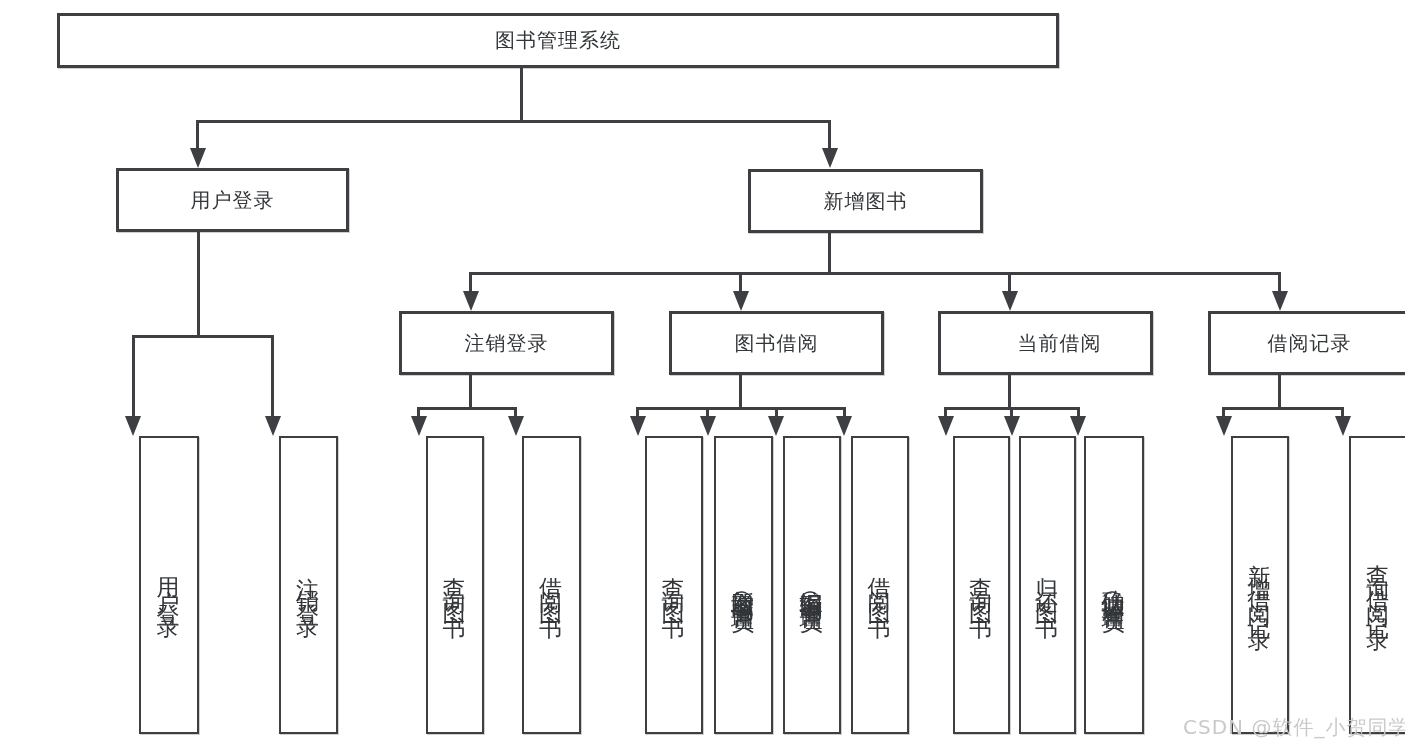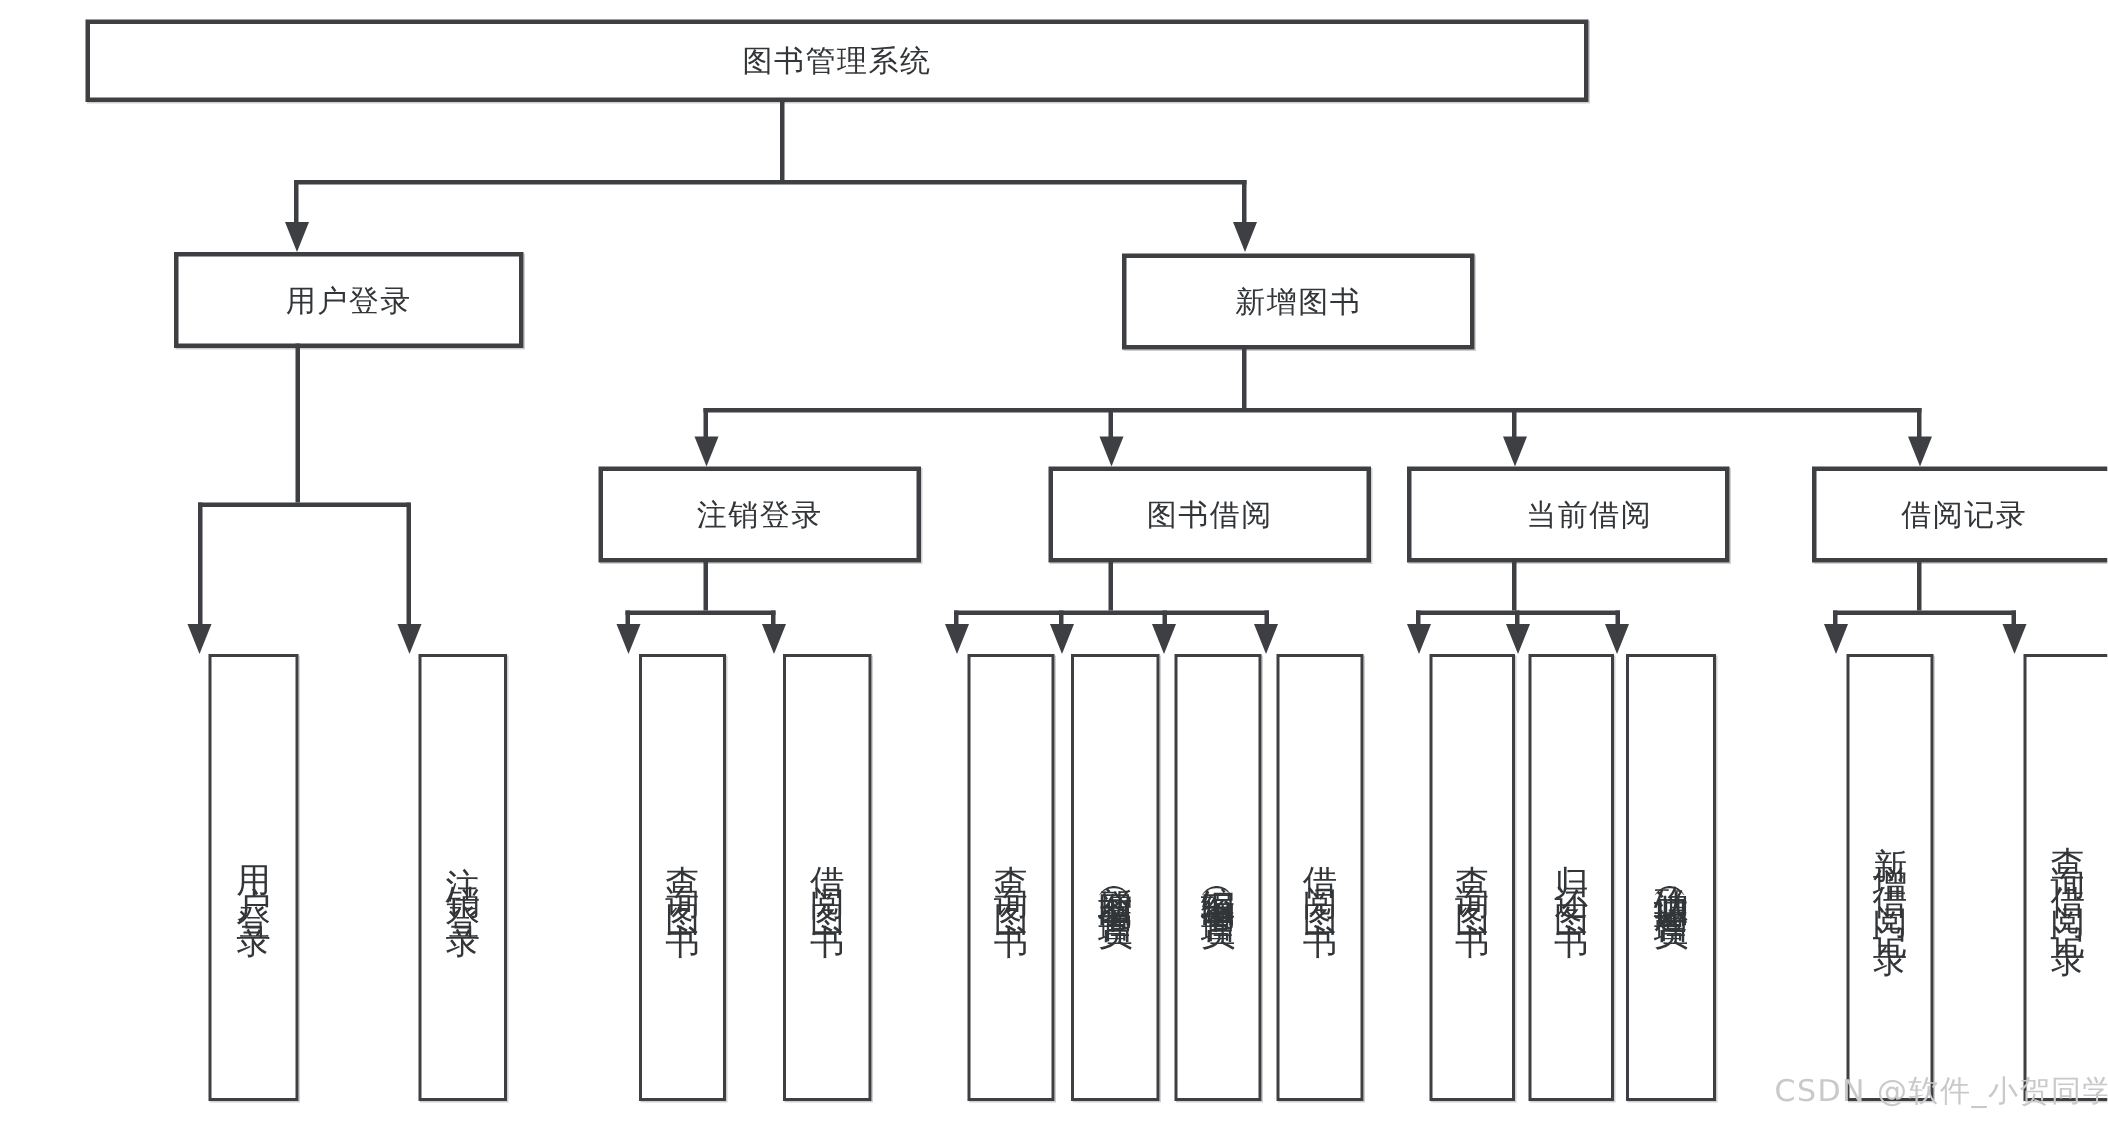--- a/index.html
+++ b/index.html
@@ -67,21 +67,21 @@
 <div id="stage">
 
   <div class="box hlabel" style="left:21px;top:13px;width:1002px;height:55px;">图书管理系统</div>
 
   <div class="box hlabel" style="left:80px;top:168px;width:233px;height:64px;">用户登录</div>
 
   <div class="box hlabel" style="left:712px;top:169px;width:235px;height:64px;">新增图书</div>
 
   <div class="box hlabel" style="left:363px;top:311px;width:215px;height:64px;">注销登录</div>
 
-  <div class="box hlabel" style="left:663px;top:311px;width:215px;height:64px;">图书借阅</div>
+  <div class="box hlabel" style="left:633px;top:311px;width:215px;height:64px;">图书借阅</div>
 
   <div class="box hlabel" style="left:902px;top:311px;width:215px;height:64px;padding-left:28px;">当前借阅</div>
 
   <div class="box hlabel" style="left:1172px;top:311px;width:203px;height:64px;">借阅记录</div>
 
   <div class="box leaf" style="left:103px;top:436px;width:60px;height:298px;">用户登录</div>
   <div class="box leaf" style="left:243px;top:436px;width:59px;height:298px;">注销登录</div>
 
   <div class="box leaf" style="left:390px;top:436px;width:58px;height:298px;">查询图书</div>
   <div class="box leaf" style="left:486px;top:436px;width:59px;height:298px;">借阅图书</div>

